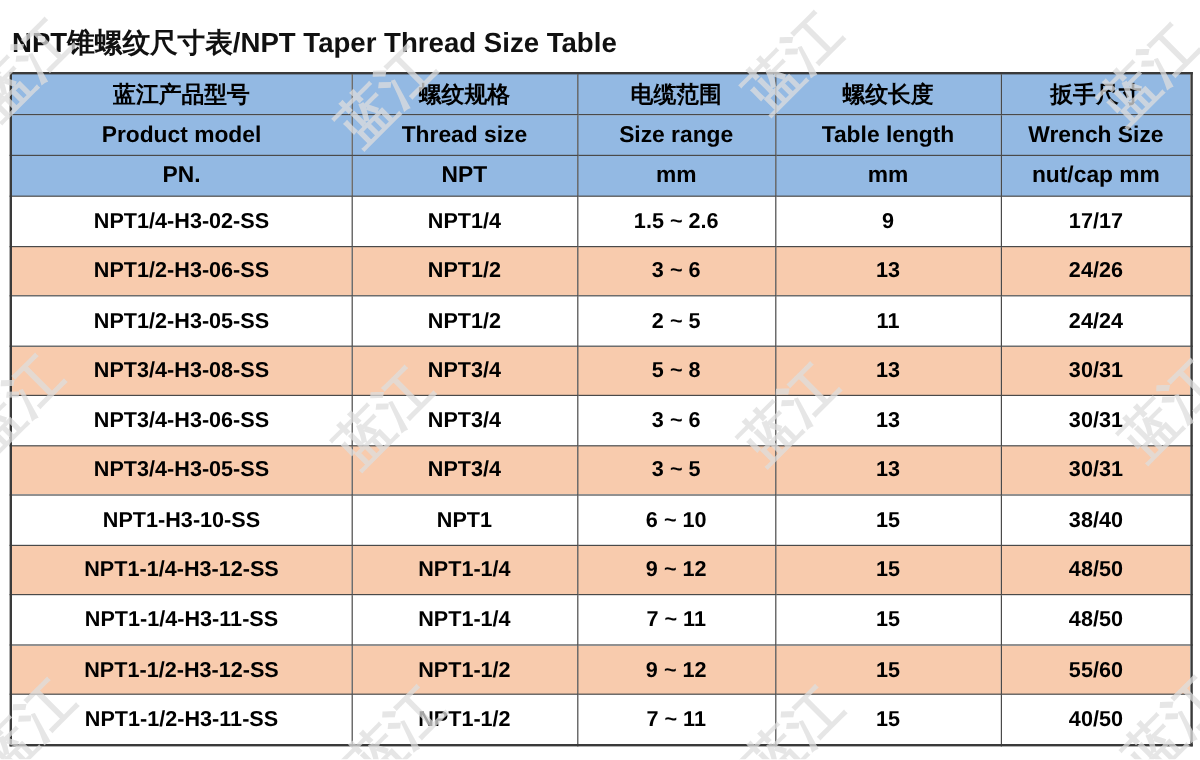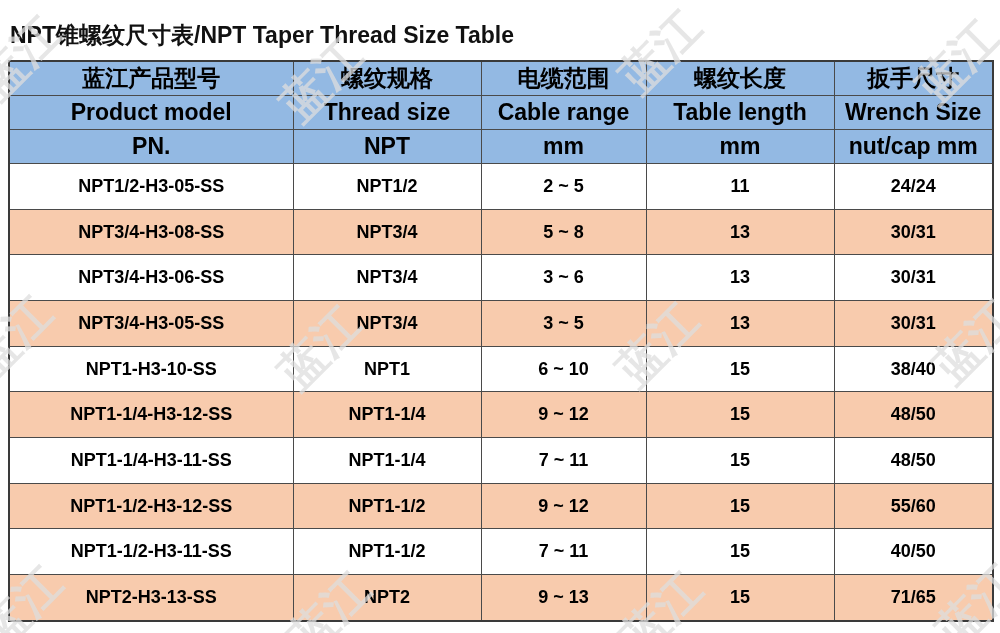--- a/index.html
+++ b/index.html
@@ -47,21 +47,21 @@
     padding: 0;
     overflow: hidden;
     white-space: nowrap;
   }
   table.size-table {
     border: 2px solid #3a3a3a;
   }
   thead th {
     background: var(--header-bg, #93b9e3);
     height: 33px;
-    font-size: 23px;
+    font-size: 19px;
   }
   tbody td {
     height: 35px;
     font-size: 18px;
     background: #ffffff;
   }
   tbody tr:nth-child(even) td {
     background: var(--row-alt-bg, #f8cbad);
   }
   .watermark-layer {
@@ -102,34 +102,48 @@
       <tr>
         <th>蓝江产品型号</th>
         <th>螺纹规格</th>
         <th>电缆范围</th>
         <th>螺纹长度</th>
         <th>扳手尺寸</th>
       </tr>
       <tr>
         <th>Product model</th>
         <th>Thread size</th>
-        <th>Cable range</th>
+        <th>Size range</th>
         <th>Table length</th>
         <th>Wrench Size</th>
       </tr>
       <tr>
         <th>PN.</th>
         <th>NPT</th>
         <th>mm</th>
         <th>mm</th>
         <th>nut/cap mm</th>
       </tr>
     </thead>
     <tbody id="tbody">
         <tr>
+          <td>NPT1/4-H3-02-SS</td>
+          <td>NPT1/4</td>
+          <td>1.5 ~ 2.6</td>
+          <td>9</td>
+          <td>17/17</td>
+        </tr>
+        <tr>
+          <td>NPT1/2-H3-06-SS</td>
+          <td>NPT1/2</td>
+          <td>3 ~ 6</td>
+          <td>13</td>
+          <td>24/26</td>
+        </tr>
+        <tr>
           <td>NPT1/2-H3-05-SS</td>
           <td>NPT1/2</td>
           <td>2 ~ 5</td>
           <td>11</td>
           <td>24/24</td>
         </tr>
         <tr>
           <td>NPT3/4-H3-08-SS</td>
           <td>NPT3/4</td>
           <td>5 ~ 8</td>
@@ -177,27 +191,20 @@
           <td>9 ~ 12</td>
           <td>15</td>
           <td>55/60</td>
         </tr>
         <tr>
           <td>NPT1-1/2-H3-11-SS</td>
           <td>NPT1-1/2</td>
           <td>7 ~ 11</td>
           <td>15</td>
           <td>40/50</td>
-        </tr>
-        <tr>
-          <td>NPT2-H3-13-SS</td>
-          <td>NPT2</td>
-          <td>9 ~ 13</td>
-          <td>15</td>
-          <td>71/65</td>
         </tr>
       </tbody>
   </table>
 
   <div class="watermark-layer" id="watermarks">
       <span class="watermark" style="left: 20px; top: 58px;">蓝江</span>
       <span class="watermark" style="left: 322px; top: 80px;">蓝江</span>
       <span class="watermark" style="left: 661px; top: 52px;">蓝江</span>
       <span class="watermark" style="left: 958px; top: 62px;">蓝江</span>
       <span class="watermark" style="left: 12px; top: 338px;">蓝江</span>

